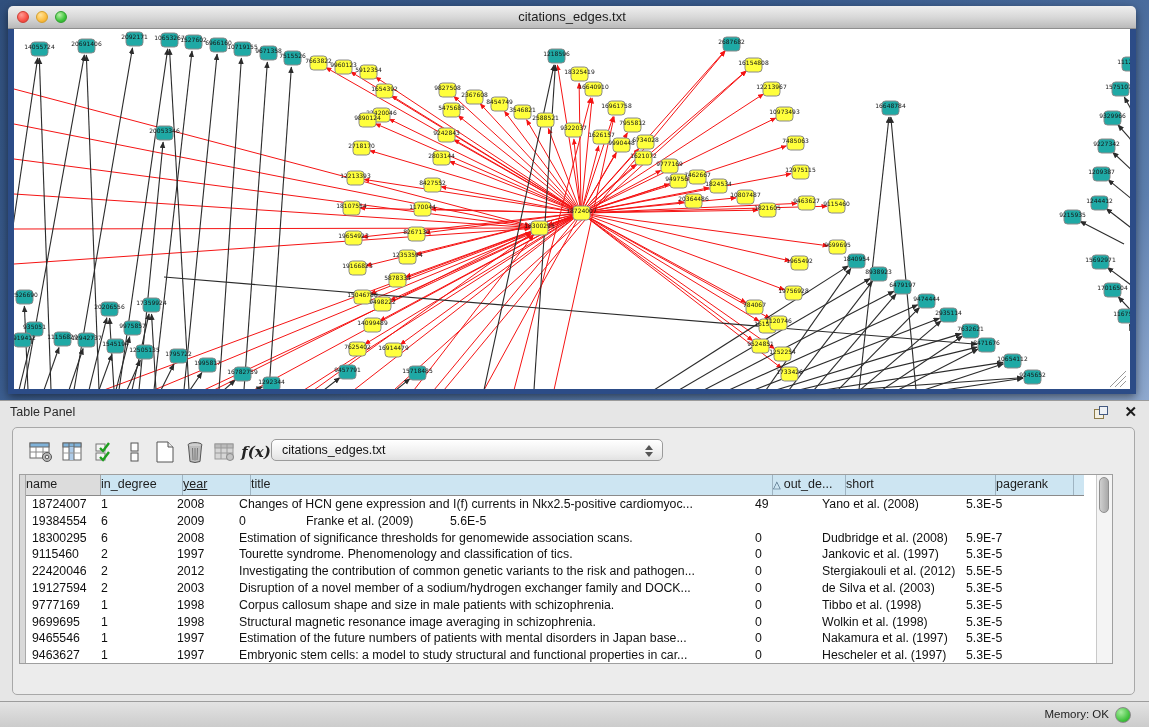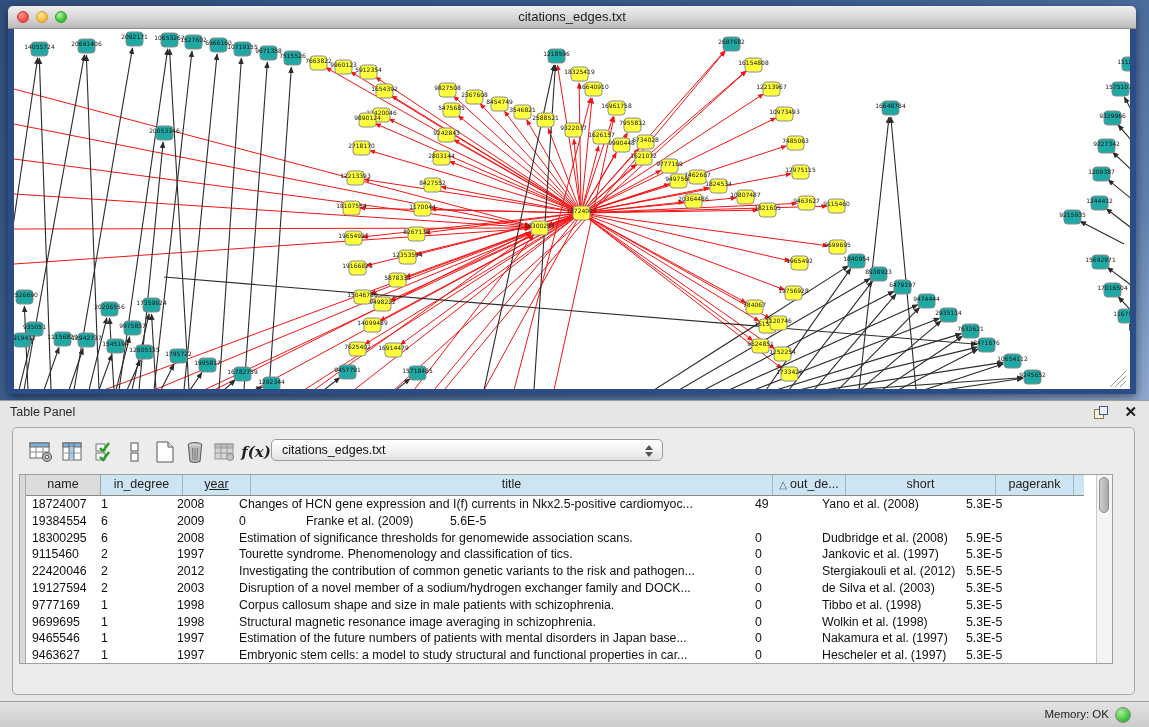--- a/index.html
+++ b/index.html
@@ -41,21 +41,21 @@
   .combo-arrows{position:absolute;right:8px;top:2px;width:10px;height:18px;}
   .combo-arrows i{position:absolute;left:1px;width:0;height:0;border-left:4px solid transparent;border-right:4px solid transparent;}
   .combo-arrows .up{top:3px;border-bottom:5px solid #555;}
   .combo-arrows .dn{bottom:3px;border-top:5px solid #555;}
   
   .table-outer{position:relative;margin-top:2px;height:190px;background:#fff;border:1px solid #9f9f9f;
     width:1094px;box-sizing:border-box;overflow:hidden;}
   .corner-sliver{position:absolute;left:0;top:0;width:5px;height:100%;background:#d9d9d9;border-right:1px solid #aaa;}
   .grid{position:absolute;left:6px;top:0;width:1058px;}
   .hrow{display:flex;height:20px;border-bottom:1px solid #8a8a8a;}
-  .hcell{box-sizing:border-box;font-size:12.5px;line-height:19px;text-align:center;color:#1d1d1d;
+  .hcell{box-sizing:border-box;font-size:12.5px;line-height:19px;text-align:left;color:#1d1d1d;
     background:#cde5f2;border-right:1px solid #9fb4c2;overflow:hidden;white-space:nowrap;cursor:pointer;}
   .hcell.gray{background:#dcdcdc;border-right:1px solid #a5a5a5;}
   .hcell .sort-tri{font-size:10px;color:#3a5a74;margin-right:3px;}
   .drow{display:flex;height:16.8px;cursor:default;}
   .dcell{box-sizing:border-box;font-size:12.3px;line-height:16.6px;color:#101010;padding-left:6px;
     overflow:hidden;white-space:nowrap;text-overflow:clip;}
   .vscroll{position:absolute;right:0;top:0;width:15px;height:100%;background:#f4f4f4;border-left:1px solid #c9c9c9;}
   .vscroll .thumb{position:absolute;left:2px;top:2px;width:10px;height:36px;border-radius:6px;
     background:linear-gradient(90deg,#cfcfcf,#a9a9a9);border:1px solid #8f8f8f;box-sizing:border-box;cursor:pointer;}
   
@@ -586,21 +586,21 @@
             <div class="dcell" style="width: 144px;">Franke et al. (2009)</div>
             <div class="dcell" style="width: 72px;">5.6E-5</div>
           </div>
           <div class="drow">
             <div class="dcell" style="width: 69px;">18300295</div>
             <div class="dcell" style="width: 76px;">6</div>
             <div class="dcell" style="width: 62px;">2008</div>
             <div class="dcell" style="width: 516px;">Estimation of significance thresholds for genomewide association scans.</div>
             <div class="dcell" style="width: 67px;">0</div>
             <div class="dcell" style="width: 144px;">Dudbridge et al. (2008)</div>
-            <div class="dcell" style="width: 72px;">5.9E-5</div>
+            <div class="dcell" style="width: 72px;">5.9E-7</div>
           </div>
           <div class="drow">
             <div class="dcell" style="width: 69px;">9115460</div>
             <div class="dcell" style="width: 76px;">2</div>
             <div class="dcell" style="width: 62px;">1997</div>
             <div class="dcell" style="width: 516px;">Tourette syndrome. Phenomenology and classification of tics.</div>
             <div class="dcell" style="width: 67px;">0</div>
             <div class="dcell" style="width: 144px;">Jankovic et al. (1997)</div>
             <div class="dcell" style="width: 72px;">5.3E-5</div>
           </div>

